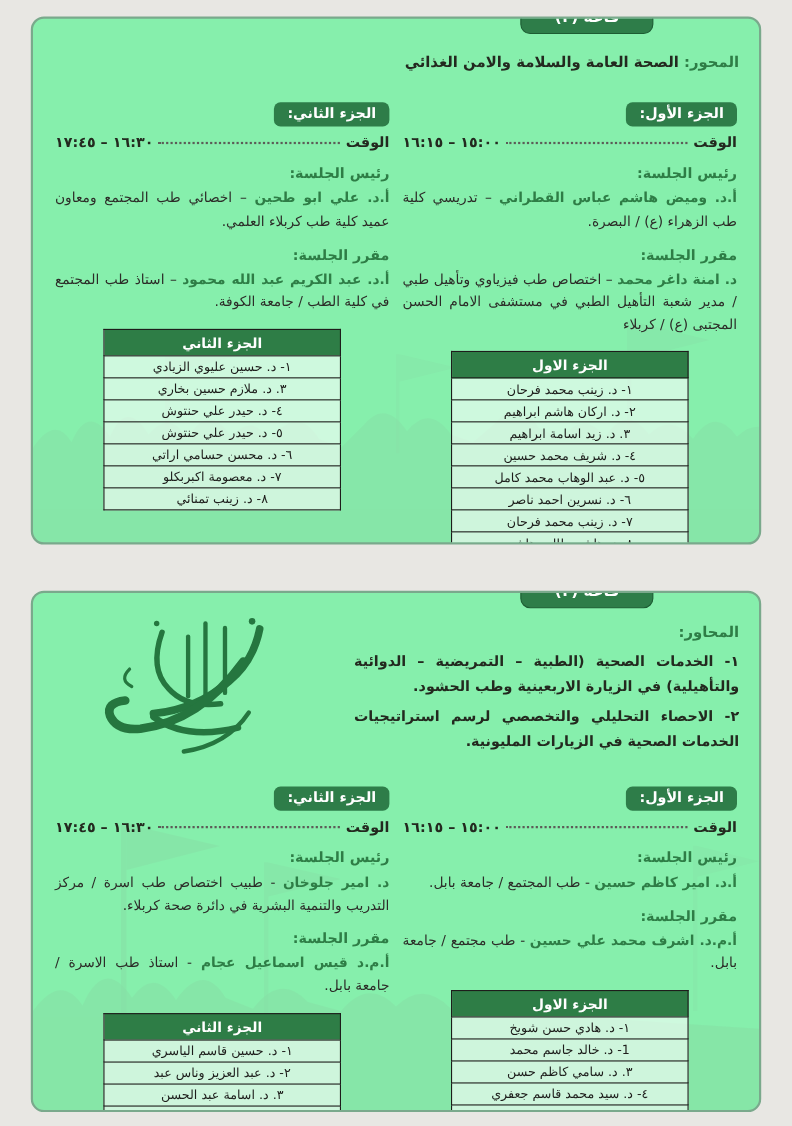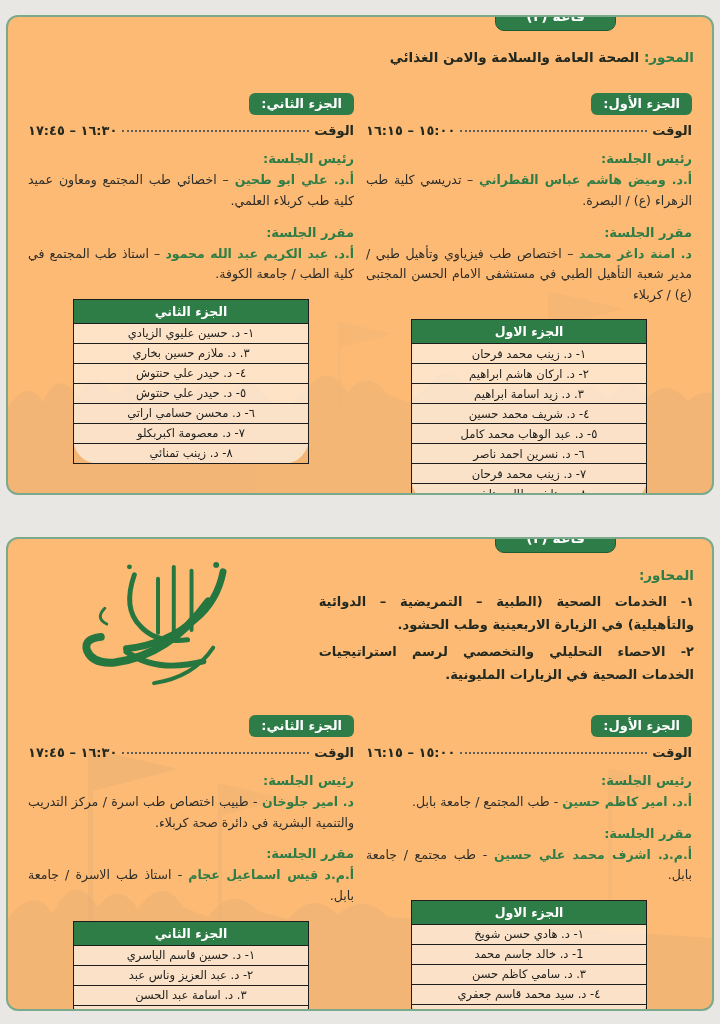--- a/index.html
+++ b/index.html
@@ -8,22 +8,22 @@
     font-family:"DejaVu Sans", sans-serif;
     background:#e8e7e3;
     background-image:
       radial-gradient(circle at 20% 30%, rgba(190,190,184,.25) 0 2px, transparent 3px),
       radial-gradient(circle at 70% 60%, rgba(190,190,184,.2) 0 2px, transparent 3px);
     direction:rtl;
     color:#23291f;
   }
   .hall {
     position:relative;
-    margin:0 6px;
-    background:#fdba74;
+    margin:0 28px;
+    background:#86efac;
     border:2px solid #7aa98c;
     border-radius:12px;
     overflow:hidden;
   }
   .hall-1 { margin-top:15px; height:480px; }
   .hall-2 { margin-top:42px; height:474px; }
   .hall-badge {
     position:absolute;
     top:-15px; right:96px;
     z-index:5;
@@ -53,25 +53,24 @@
     margin-top:20px;
   }
   .hall-1 .part-badge { margin-top:26px; }
   .time-row { display:flex; align-items:baseline; margin-top:8px; font-size:13px; font-weight:bold; color:#23291f; }
   .time-dots { flex:1; border-bottom:2px dotted #5c5c58; margin:0 5px; transform:translateY(-3px); }
   .time-value { white-space:nowrap; letter-spacing:.5px; }
   .role-label { color:#2e7d46; font-weight:bold; font-size:13px; margin-top:13px; }
   .role-text { font-size:12.5px; line-height:1.65; margin-top:4px; color:#2c2c28; font-weight:500; text-align:justify; }
   .person-name { color:#2e7d46; font-weight:bold; }
   table.members {
-    width:236px;
+    width:216px;
     margin:14px auto 0;
     border-collapse:collapse;
     background:rgba(255,255,255,.6);
-    border-radius:26px;
   }
   table.members th {
     background:#2e7d46; color:#fff;
     font-size:12.5px; font-weight:bold;
     padding:4px 6px;
     border:1px solid #1d1d1b;
   }
   table.members td {
     font-size:11.5px; font-weight:normal; color:#1d1d1b;
     text-align:center;

